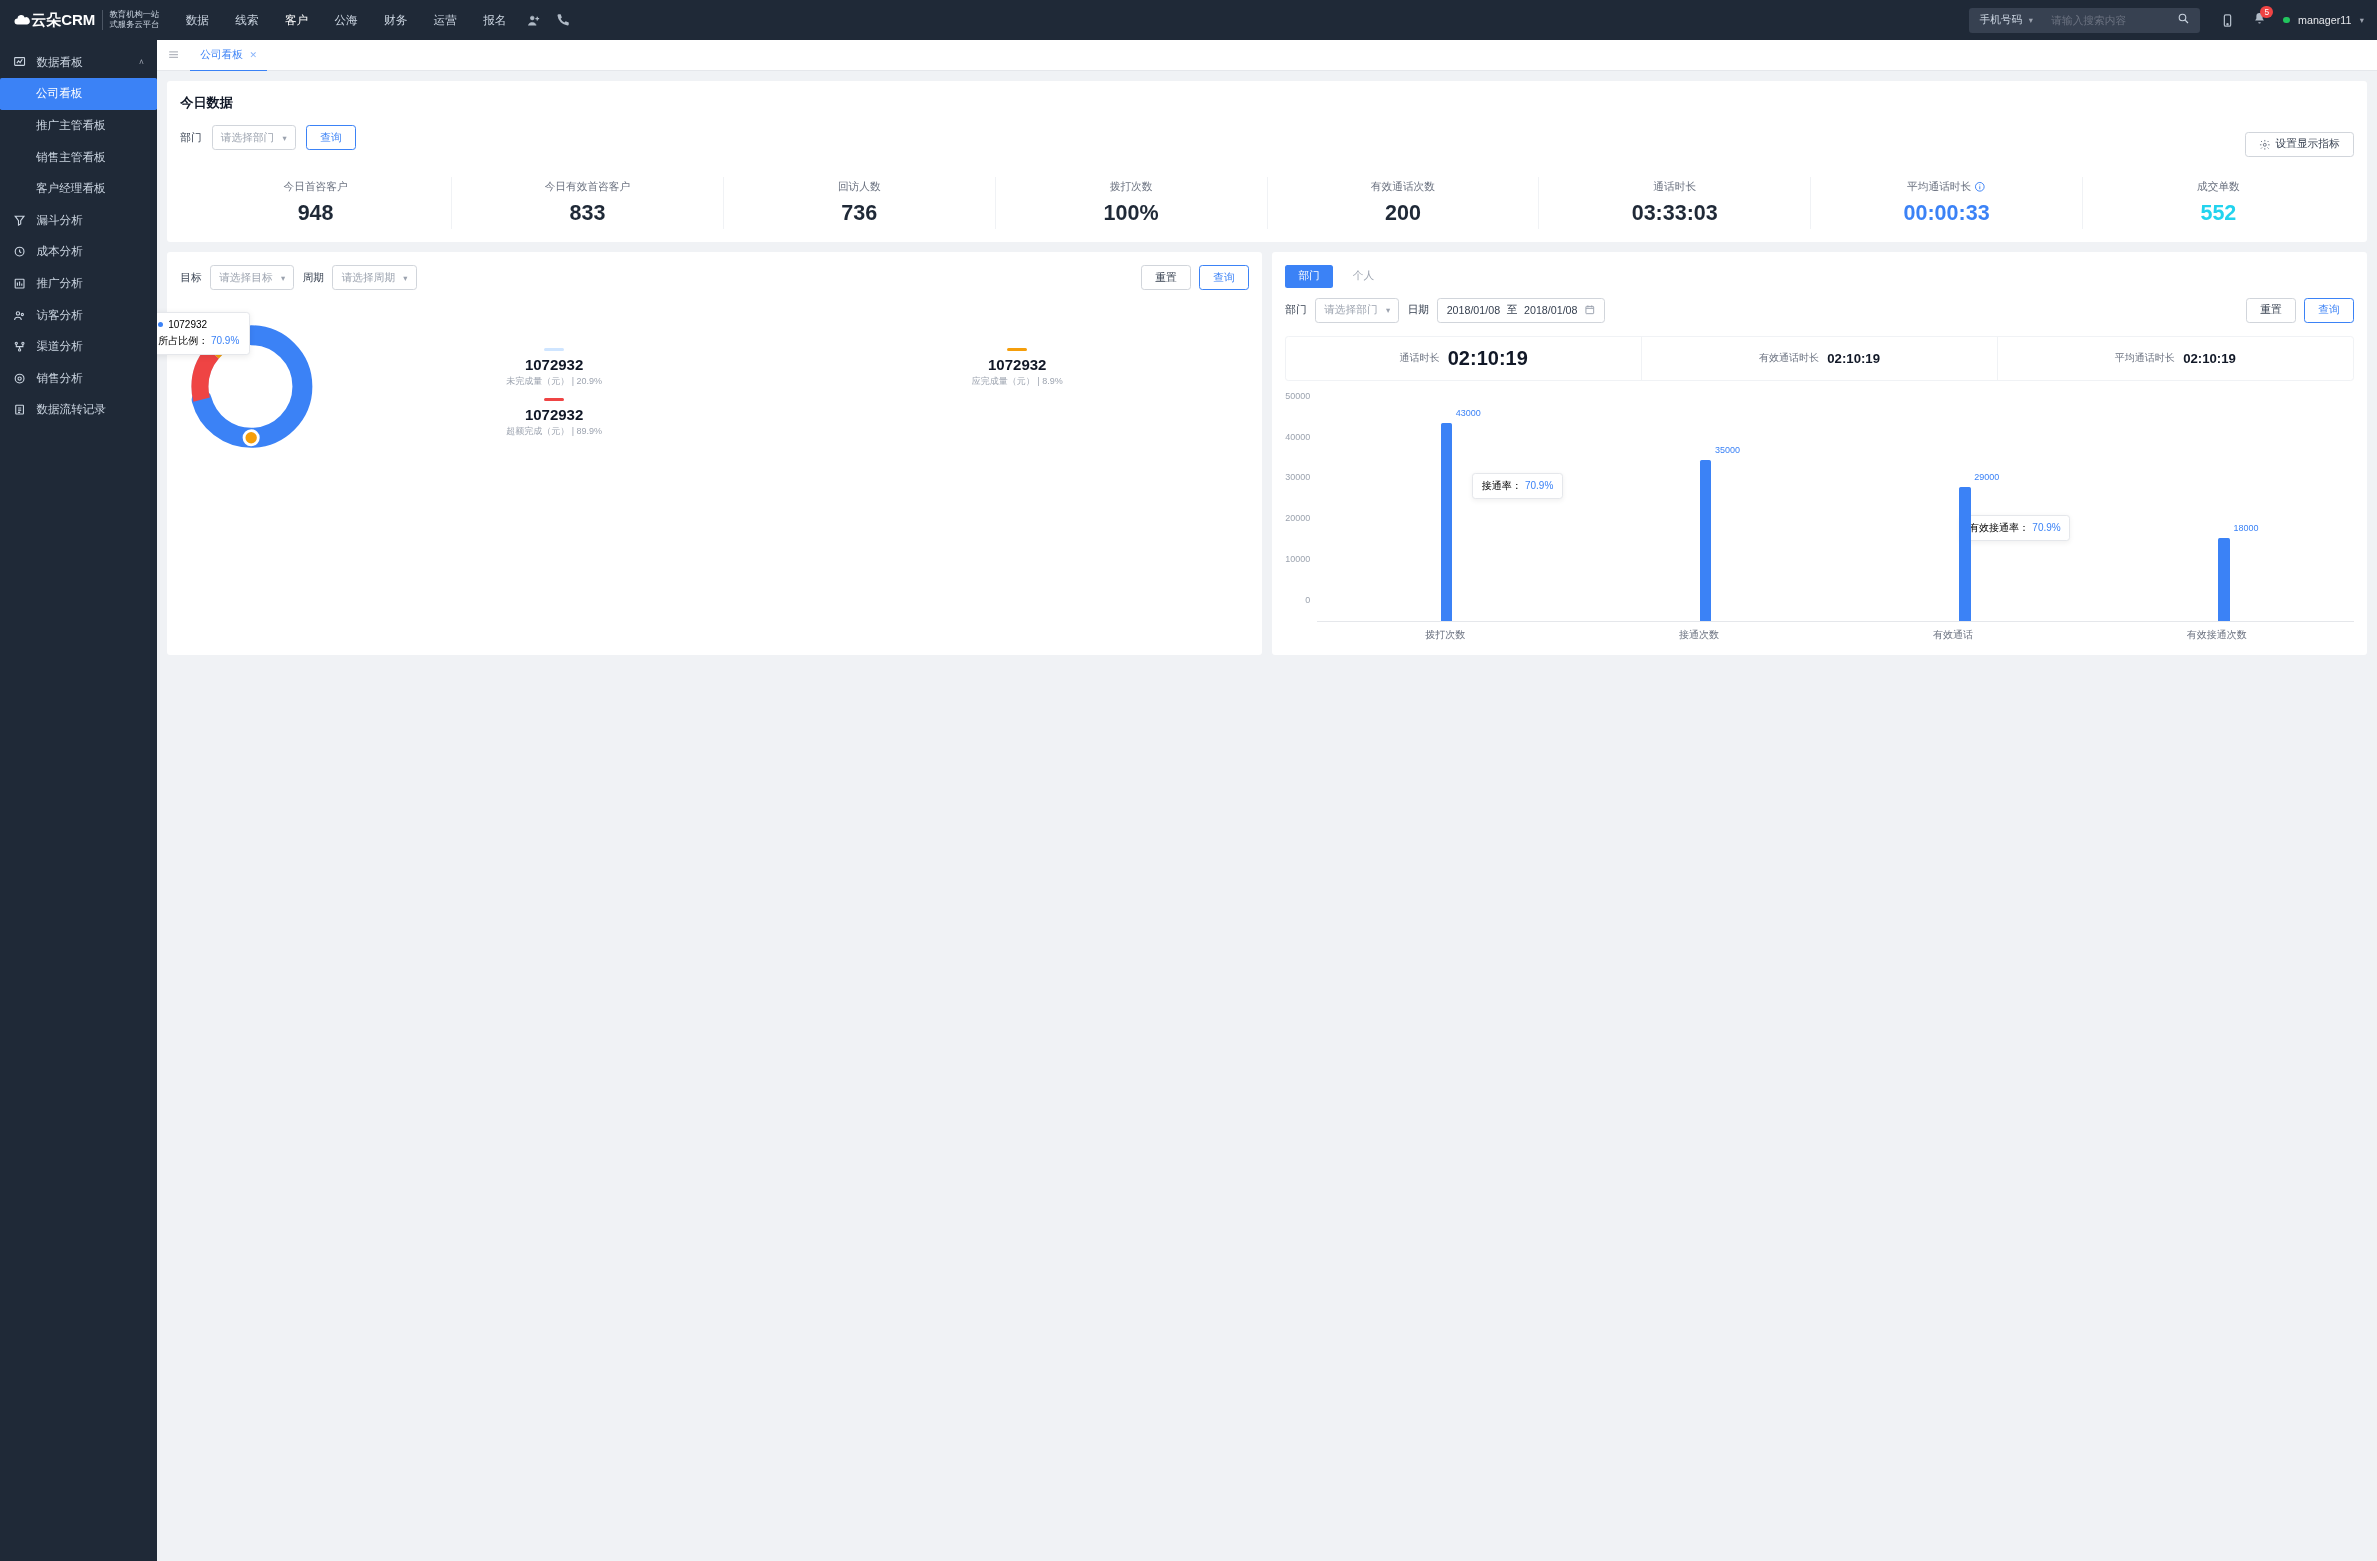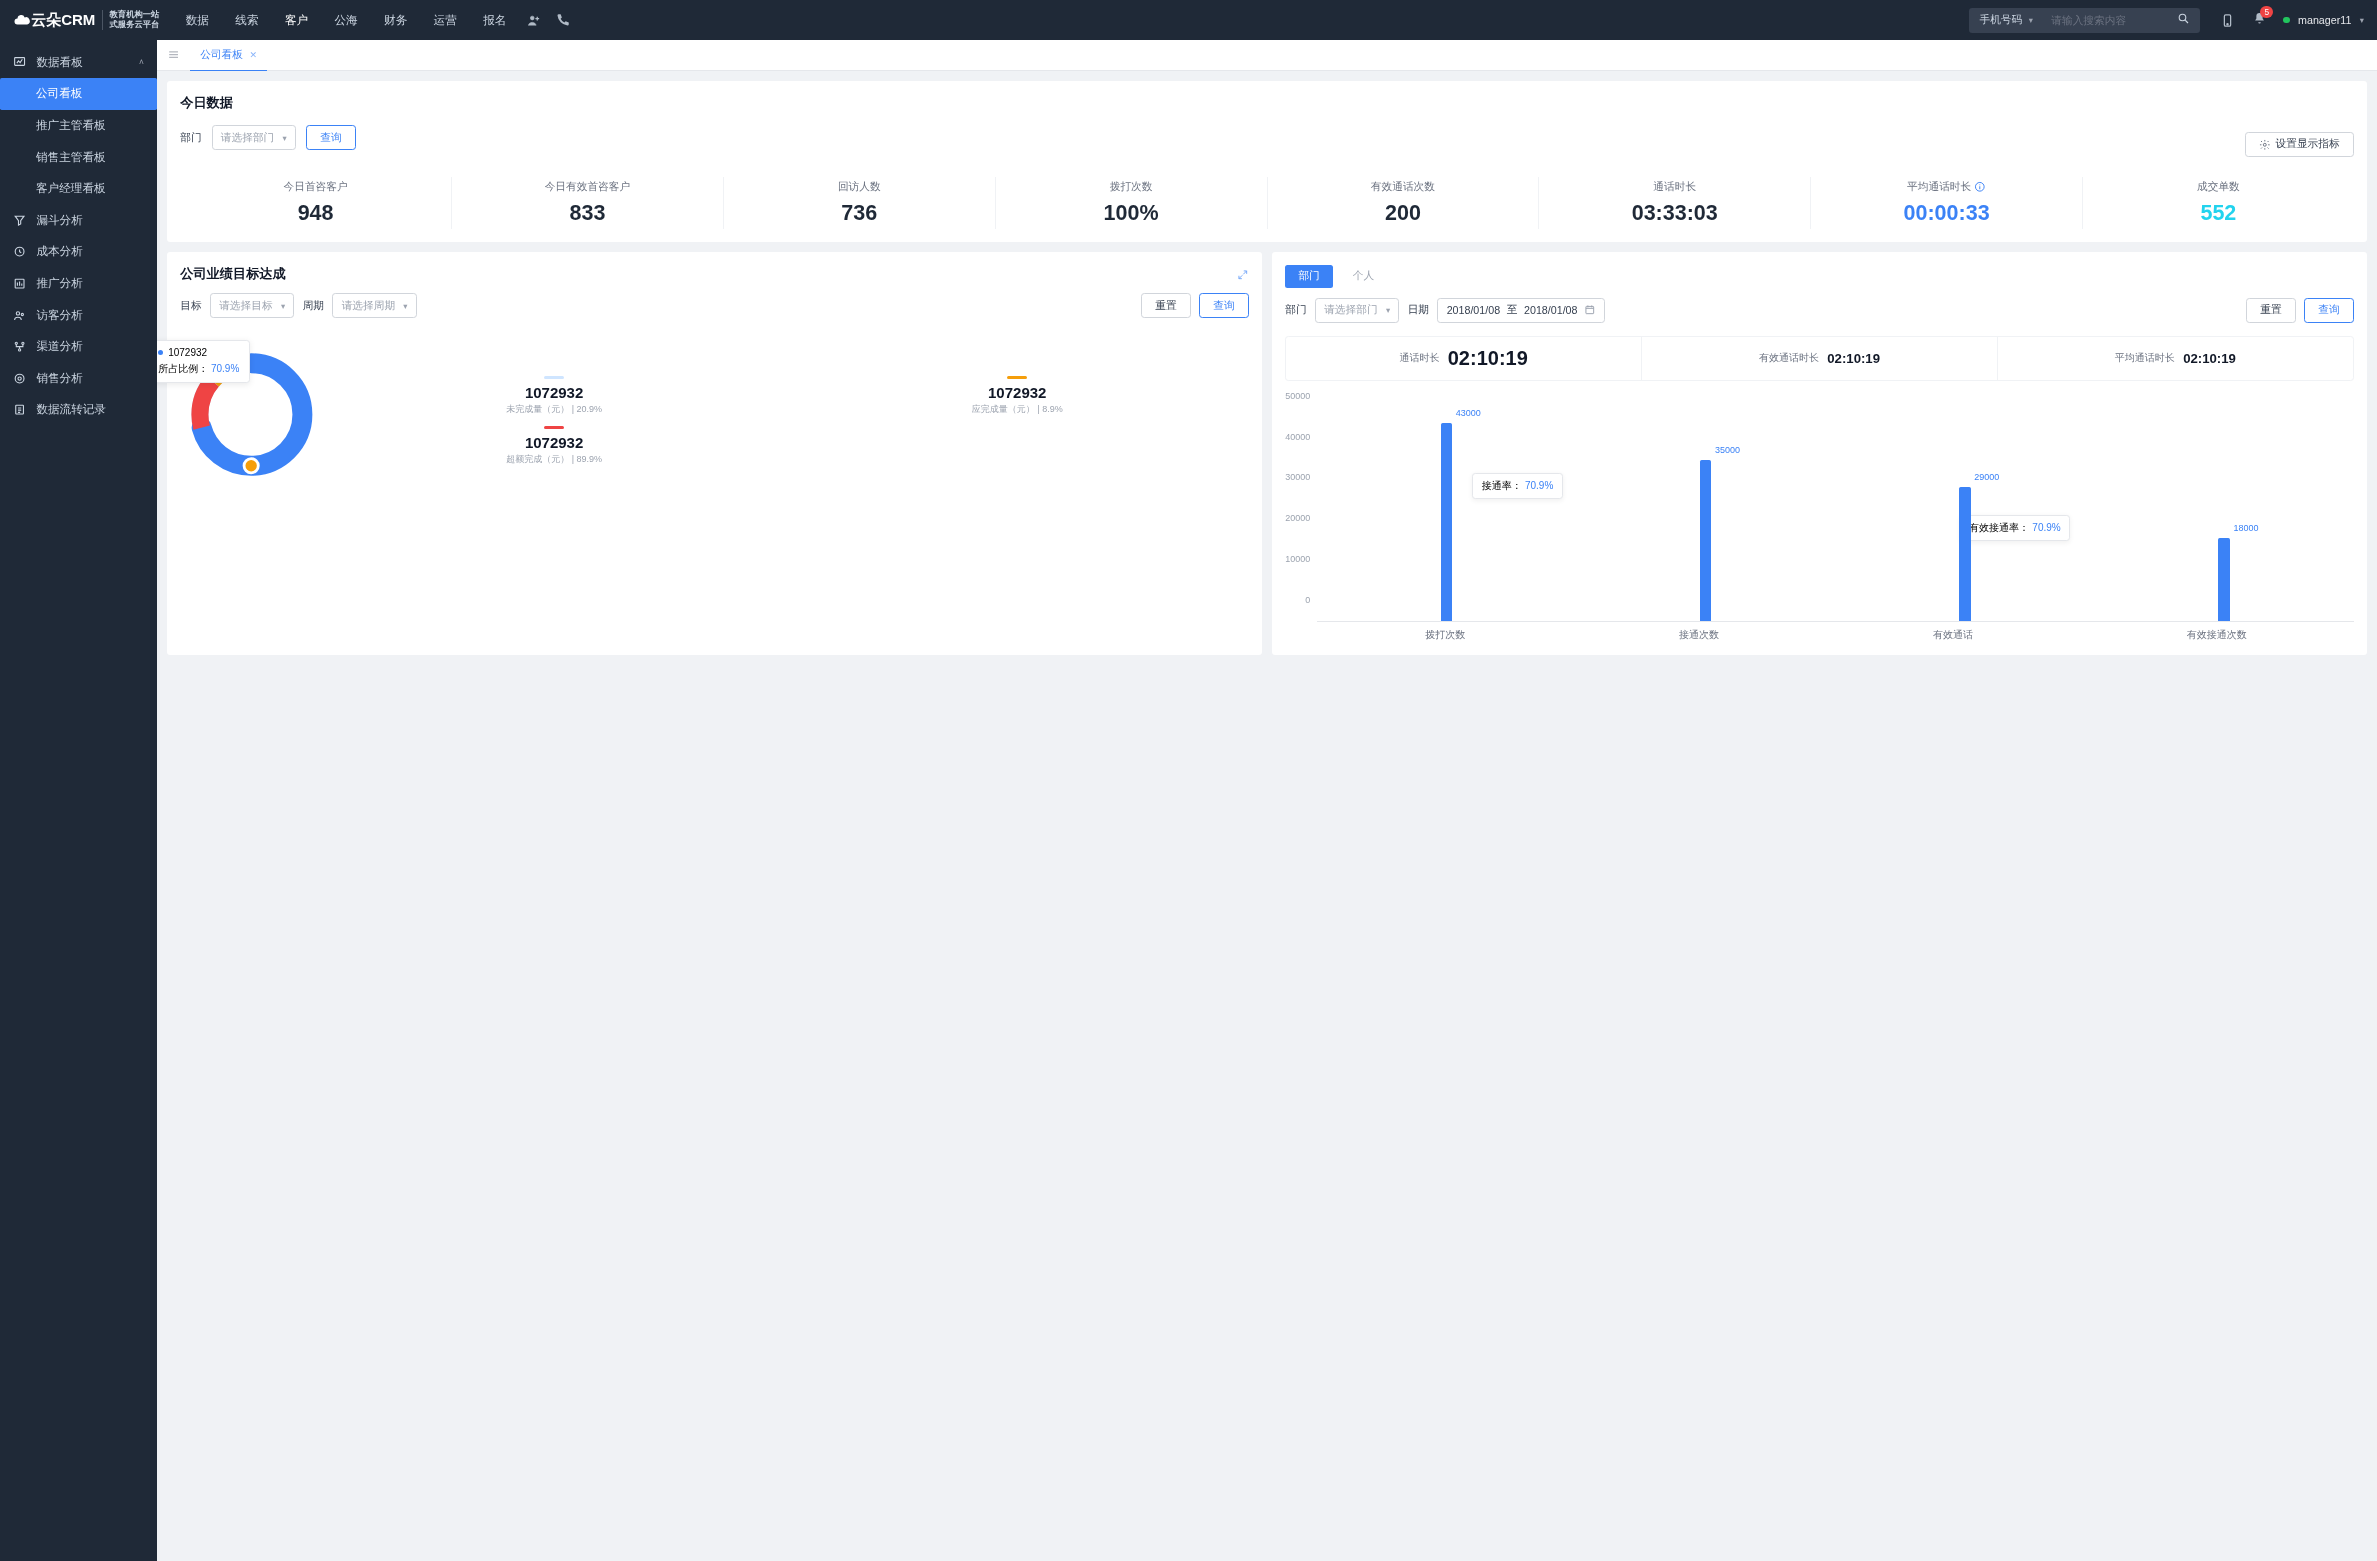--- a/index.html
+++ b/index.html
@@ -3,21 +3,21 @@
 <meta charset="utf-8">
 <style>
 * { margin: 0; padding: 0; box-sizing: border-box; font-family: -apple-system, BlinkMacSystemFont, "PingFang SC", "Microsoft YaHei", sans-serif; }
 body { background: #f0f2f5; }
 .app { display: flex; flex-direction: column; height: 100vh; min-height: 740px; }
 
 
 .header { background: #1f2937; color: #fff; height: 40px; display: flex; align-items: center; padding: 0 13.2px; flex-shrink: 0; }
 .logo { display: flex; align-items: center; gap: 6.6px; margin-right: 26.4px; }
 .logo-mark { font-size: 15px; font-weight: bold; display: flex; align-items: center; }
-.logo-sub { font-size: 8.3px; line-height: 1.2; border-left: 0.8px solid #4b5563; padding-left: 6.6px; color: #cbd5e1; font-weight: bold; }
+.logo-sub { font-size: 8.3px; line-height: 1.2; border-left: 0.8px solid #4b5563; padding-left: 6.6px; color: #cbd5e1; }
 .nav-items { display: flex; gap: 26.4px; }
 .nav-item { cursor: pointer; font-size: 11.6px; color: #cbd5e1; }
 .nav-item.active { color: #fff; font-weight: 500; }
 .header-icons { display: flex; gap: 13.2px; margin-left: 20px; align-items: center; }
 .header-icon { width: 15px; height: 15px; cursor: pointer; opacity: 0.85; }
 .spacer { flex: 1; }
 .search-group { display: flex; align-items: center; background: #374151; border-radius: 3.3px; height: 25px; }
 .search-select { display: flex; align-items: center; gap: 6.6px; padding: 0 10px; color: #cbd5e1; font-size: 10.7px; cursor: pointer; }
 .search-input { background: transparent; border: none; outline: none; color: #fff; padding: 0 8.3px; font-size: 10.7px; width: 124px; }
 .search-input::placeholder { color: #6b7280; }
@@ -333,26 +333,20 @@
               <div class="metric">
                 <div class="metric-label">成交单数</div>
                 <div class="metric-value cyan">552</div>
               </div>
             </div>
         </div>
 
         <div class="two-col">
 
           <div class="panel col">
-            <div class="panel-head">
-              <div class="panel-title">公司业绩目标达成</div>
-              <svg class="expand-icon" viewBox="0 0 24 24" fill="none" stroke="#3b82f6" stroke-width="2">
-                  <path d="M4 14v6h6M20 10V4h-6M4 20l7-7M20 4l-7 7"></path>
-                </svg>
-            </div>
             <div class="filters-row">
               <span class="label">目标</span>
               <div class="select">
                 <span>请选择目标</span>
                 <span class="chevron">▾</span>
               </div>
               <span class="label">周期</span>
               <div class="select">
                 <span>请选择周期</span>
                 <span class="chevron">▾</span>

